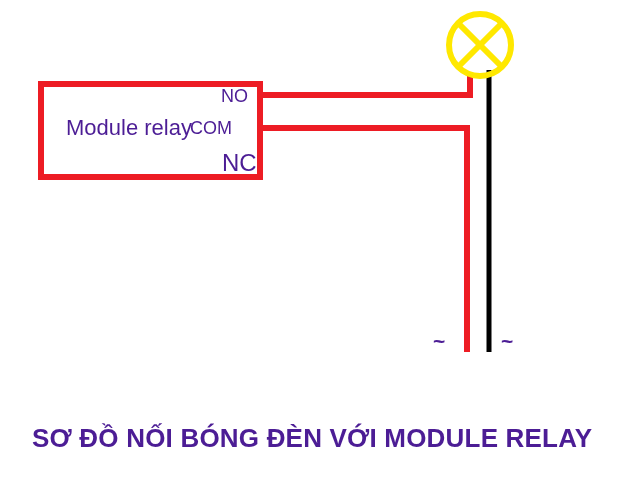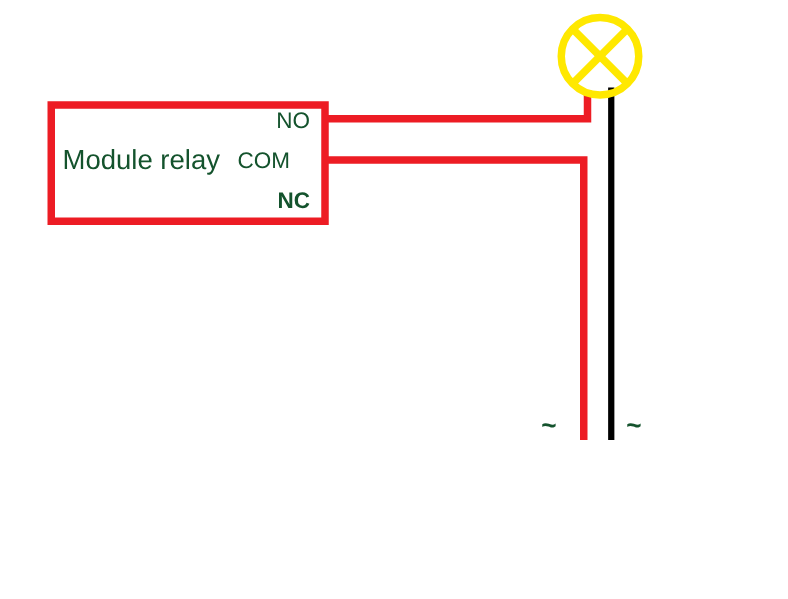--- a/index.html
+++ b/index.html
@@ -18,46 +18,46 @@
   #diagram-svg {
     position: absolute;
     left: 0;
     top: 0;
     width: 630px;
     height: 479px;
   }
   .lbl {
     position: absolute;
     white-space: nowrap;
-    color: #14532d;
+    color: #4c1d95;
     line-height: 1;
   }
   #relay-name-label {
-    left: 50px;
+    left: 66px;
     top: 117px;
     font-size: 22px;
     font-weight: 400;
   }
   #terminal-no-label {
     left: 221px;
     top: 87px;
     font-size: 18px;
     font-weight: 400;
   }
   #terminal-com-label {
     left: 190px;
     top: 119px;
     font-size: 18px;
     font-weight: 400;
   }
   #terminal-nc-label {
     left: 222px;
     top: 151px;
-    font-size: 18px;
-    font-weight: 700;
+    font-size: 24px;
+    font-weight: 400;
   }
   #tilde-left-label {
     left: 433px;
     top: 330px;
     font-size: 21px;
     font-weight: 700;
   }
   #tilde-right-label {
     left: 501px;
     top: 330px;
@@ -105,14 +105,15 @@
   <div class="lbl" id="relay-name-label">Module relay</div>
 
   <div class="lbl" id="terminal-no-label">NO</div>
   <div class="lbl" id="terminal-com-label">COM</div>
   <div class="lbl" id="terminal-nc-label">NC</div>
 
   <div class="lbl" id="tilde-left-label">~</div>
   <div class="lbl" id="tilde-right-label">~</div>
 
 
+  <div class="lbl" id="diagram-caption">SƠ ĐỒ NỐI BÓNG ĐÈN VỚI MODULE RELAY</div>
 
 </div>
 
 </body></html>

